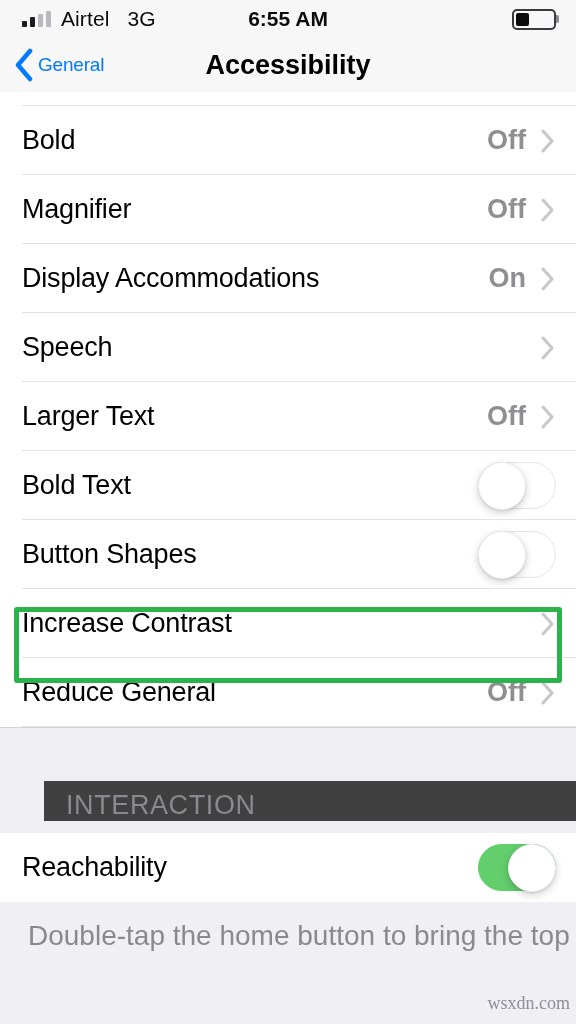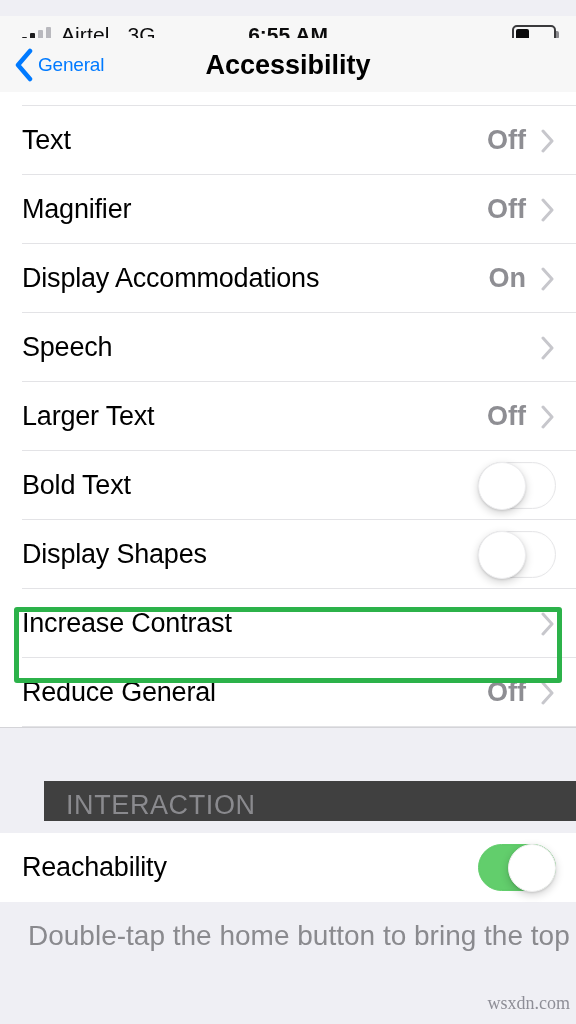--- a/index.html
+++ b/index.html
@@ -9,21 +9,21 @@
     font-family:"Liberation Sans", sans-serif;
     -webkit-font-smoothing:antialiased;
     overflow:hidden;
   }
   #screen { position:relative; width:576px; height:1024px; background:#EFEFF4; }
 
   
   .statusbar{
     position:absolute; top:0; left:0; width:576px; height:38px;
     background:#F7F7F7;
-    display:flex; align-items:center;margin-top:16px;
+    display:flex; align-items:center;
   }
   .sb-left{ position:absolute; left:22px; display:flex; align-items:center; gap:10px; }
   .bars{ display:flex; align-items:flex-end; gap:3px; height:16px; }
   .bars i{ display:block; width:5px; border-radius:1px; background:#1c1c1e; }
   .bars i.b1{ height:6px; }
   .bars i.b2{ height:10px; }
   .bars i.b3{ height:13px; background:#b9b9be; }
   .bars i.b4{ height:16px; background:#b9b9be; }
   .carrier{ font-size:21px; color:#0b0b0c; letter-spacing:.1px; }
   .netmode{ font-size:21px; color:#0b0b0c; margin-left:8px; }
@@ -163,21 +163,21 @@
   </div>
 
   <div class="table">
     <div class="sec" id="vision-section">
         <div class="row clipped">
           <span class="title">VoiceOver</span>
           <span class="val">Off</span>
           <span class="sep"></span>
         </div>
         <div class="row">
-          <span class="title">Text</span>
+          <span class="title">Bold</span>
           <span class="val">Off</span>
           <span class="chev">
             <svg width="14" height="24" viewBox="0 0 14 24" fill="none">
               <path d="M2 2 L11 12 L2 22" stroke="#C7C7CC" stroke-width="3" stroke-linecap="round" stroke-linejoin="round"></path>
             </svg>
           </span>
           <span class="sep"></span>
         </div>
         <div class="row">
           <span class="title">Magnifier</span>
@@ -219,21 +219,21 @@
           <span class="sep"></span>
         </div>
         <div class="row">
           <span class="title">Bold Text</span>
           <span class="toggle">
             <span class="knob"></span>
           </span>
           <span class="sep"></span>
         </div>
         <div class="row">
-          <span class="title">Display Shapes</span>
+          <span class="title">Button Shapes</span>
           <span class="toggle">
             <span class="knob"></span>
           </span>
           <span class="sep"></span>
         </div>
         <div class="row">
           <span class="title">Increase Contrast</span>
           <span class="chev">
             <svg width="14" height="24" viewBox="0 0 14 24" fill="none">
               <path d="M2 2 L11 12 L2 22" stroke="#C7C7CC" stroke-width="3" stroke-linecap="round" stroke-linejoin="round"></path>

